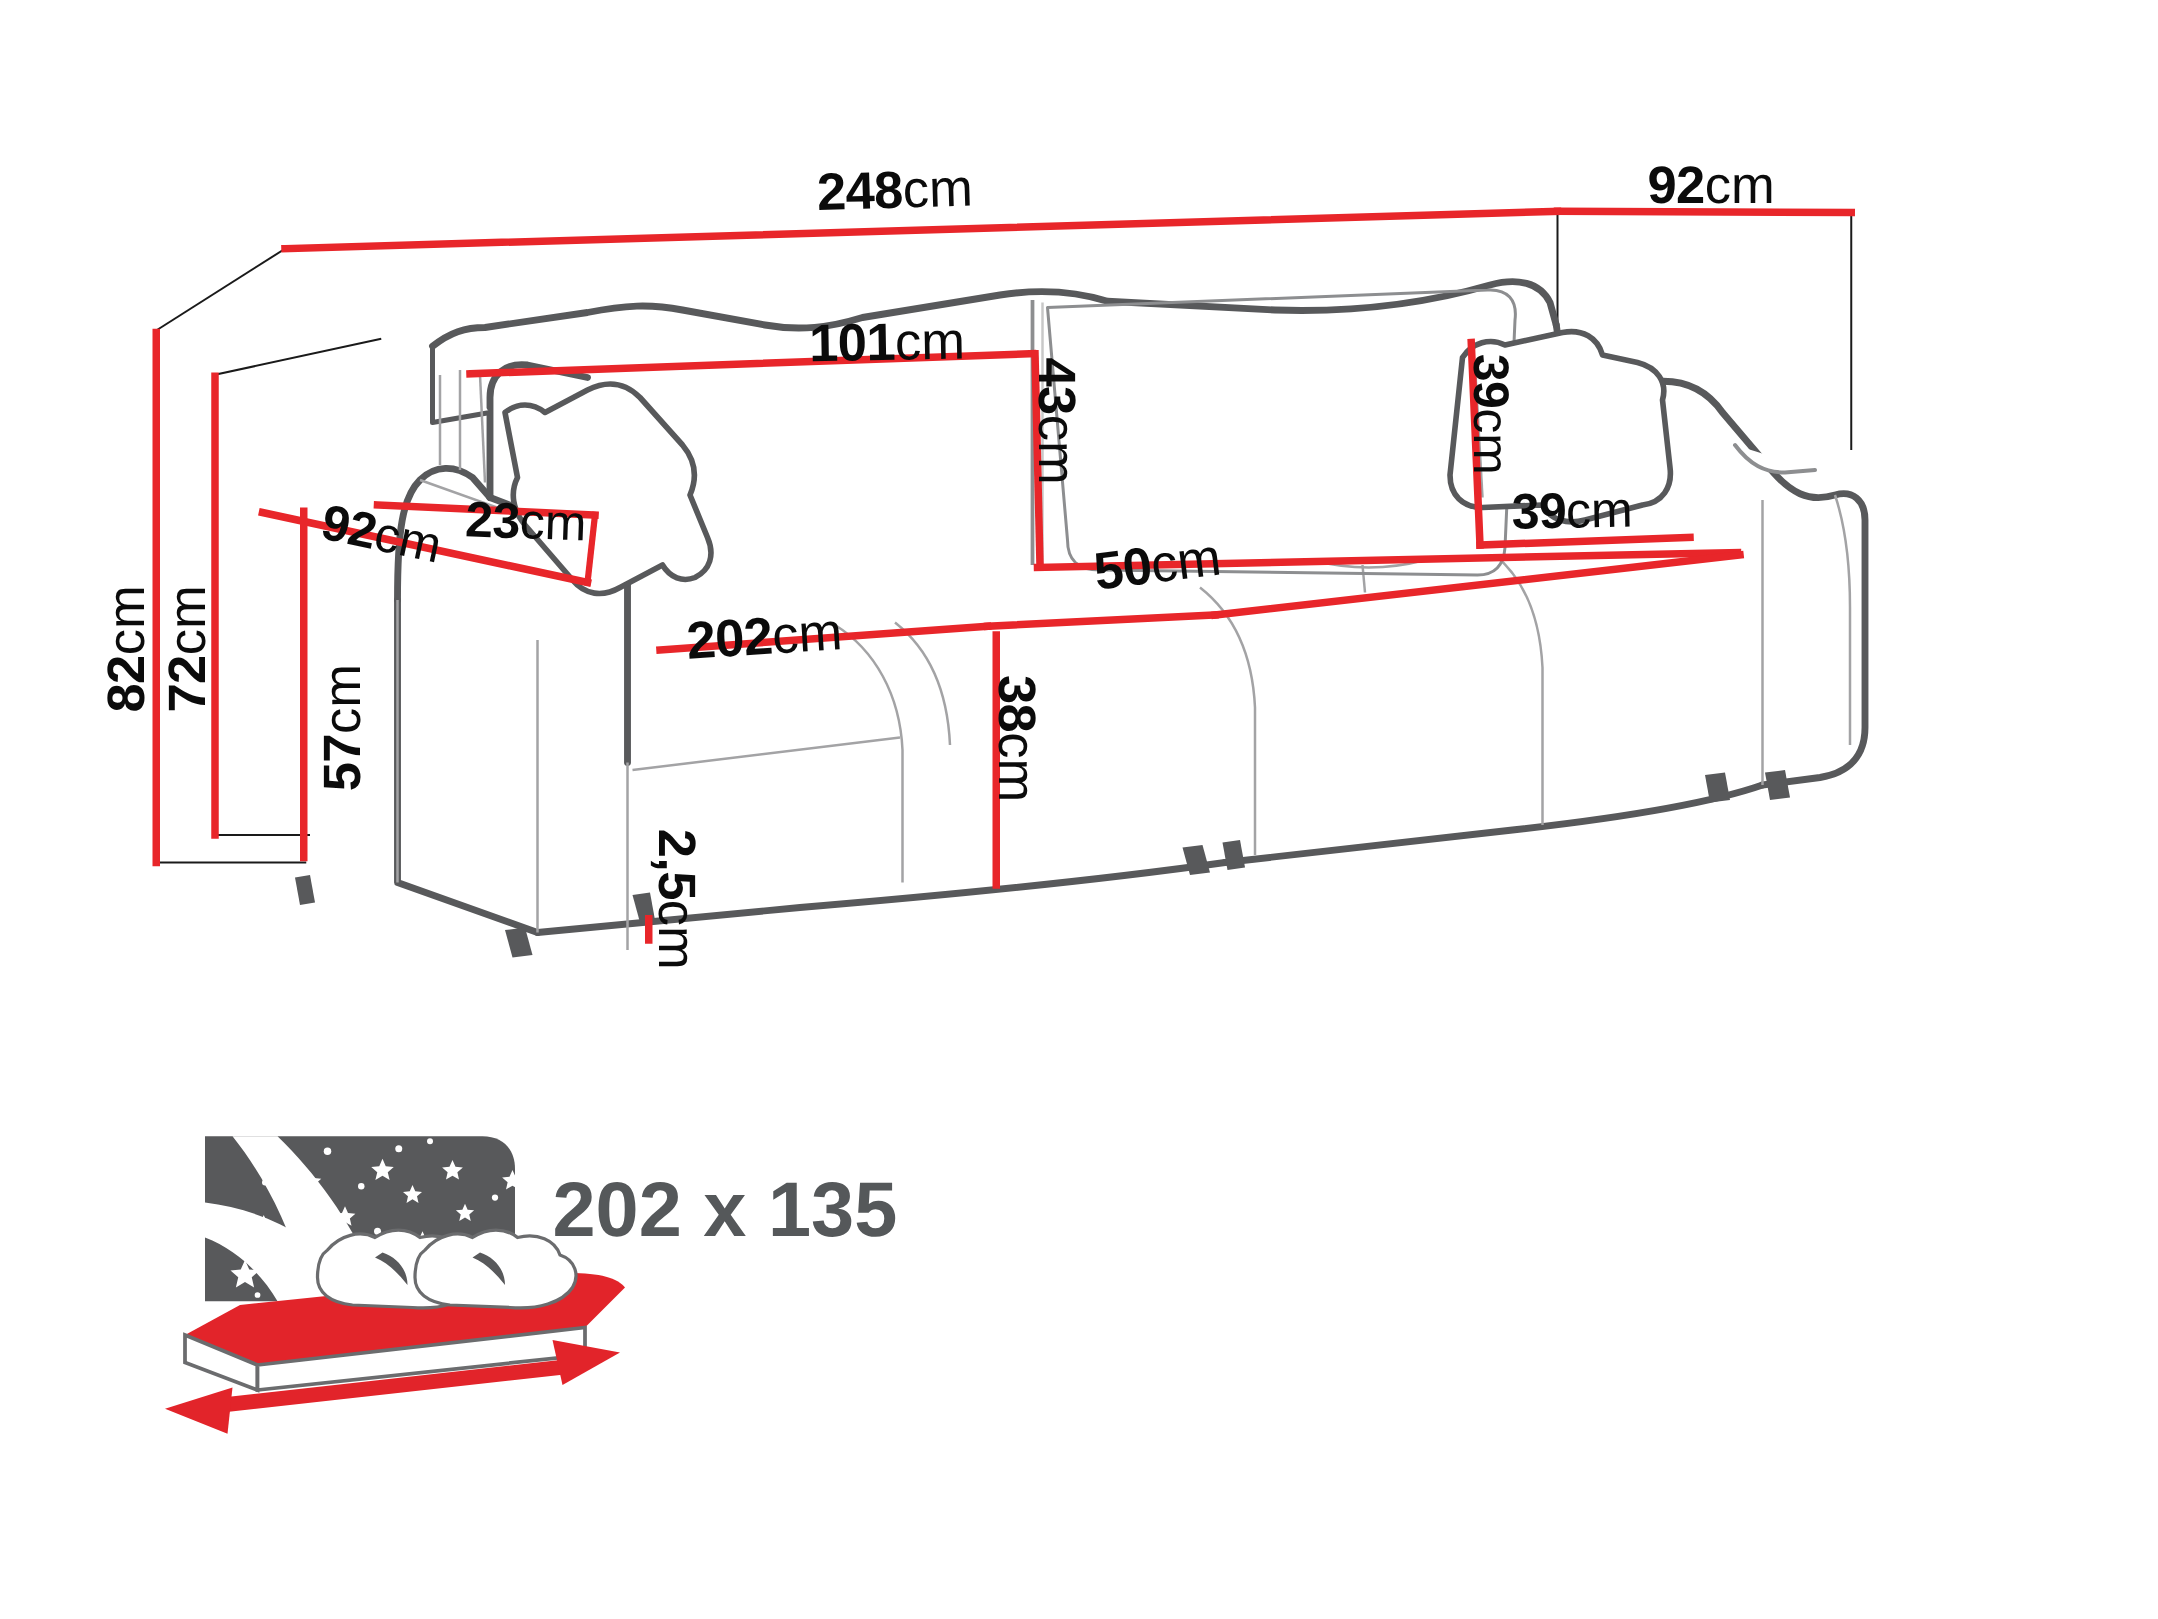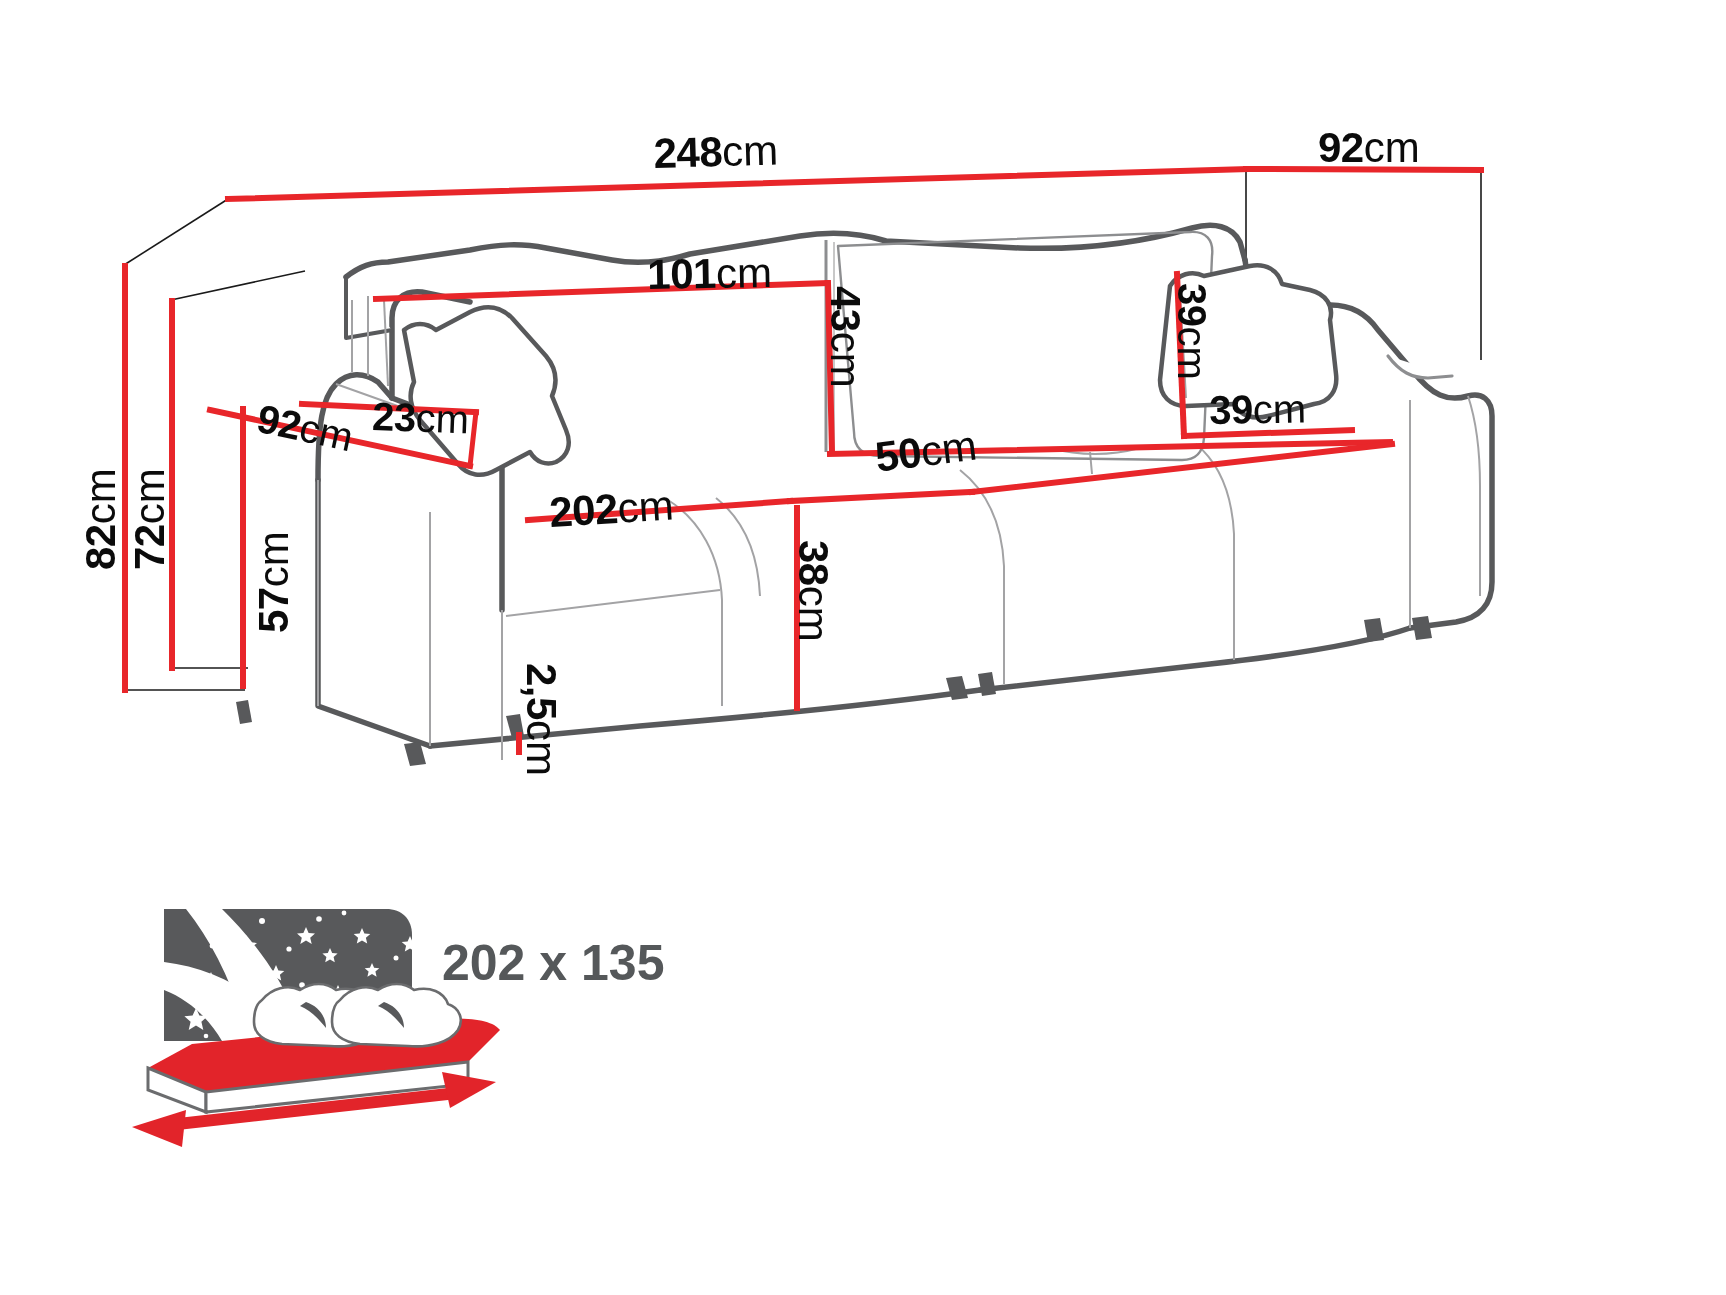--- a/index.html
+++ b/index.html
@@ -381,17 +381,17 @@
   </div>
 
   <div class="dim-label" style="left:834px;top:540px;font-size:42px;transform:rotate(90deg);transform-origin:left top;">
     <span>38</span><span class="u">cm</span>
   </div>
 
   <div class="dim-label" style="left:562px;top:663px;font-size:42px;transform:rotate(90deg);transform-origin:left top;">
     <span>2,5</span><span class="u">cm</span>
   </div>
 
-  <div class="bedsize-label" style="left:442px;top:938px;font-size:50px;">
+  <div class="bedsize-label" style="left:442px;top:938px;font-size:62px;">
     <span>202 x 135</span>
   </div>
 
 </div>
 
 </body></html>

